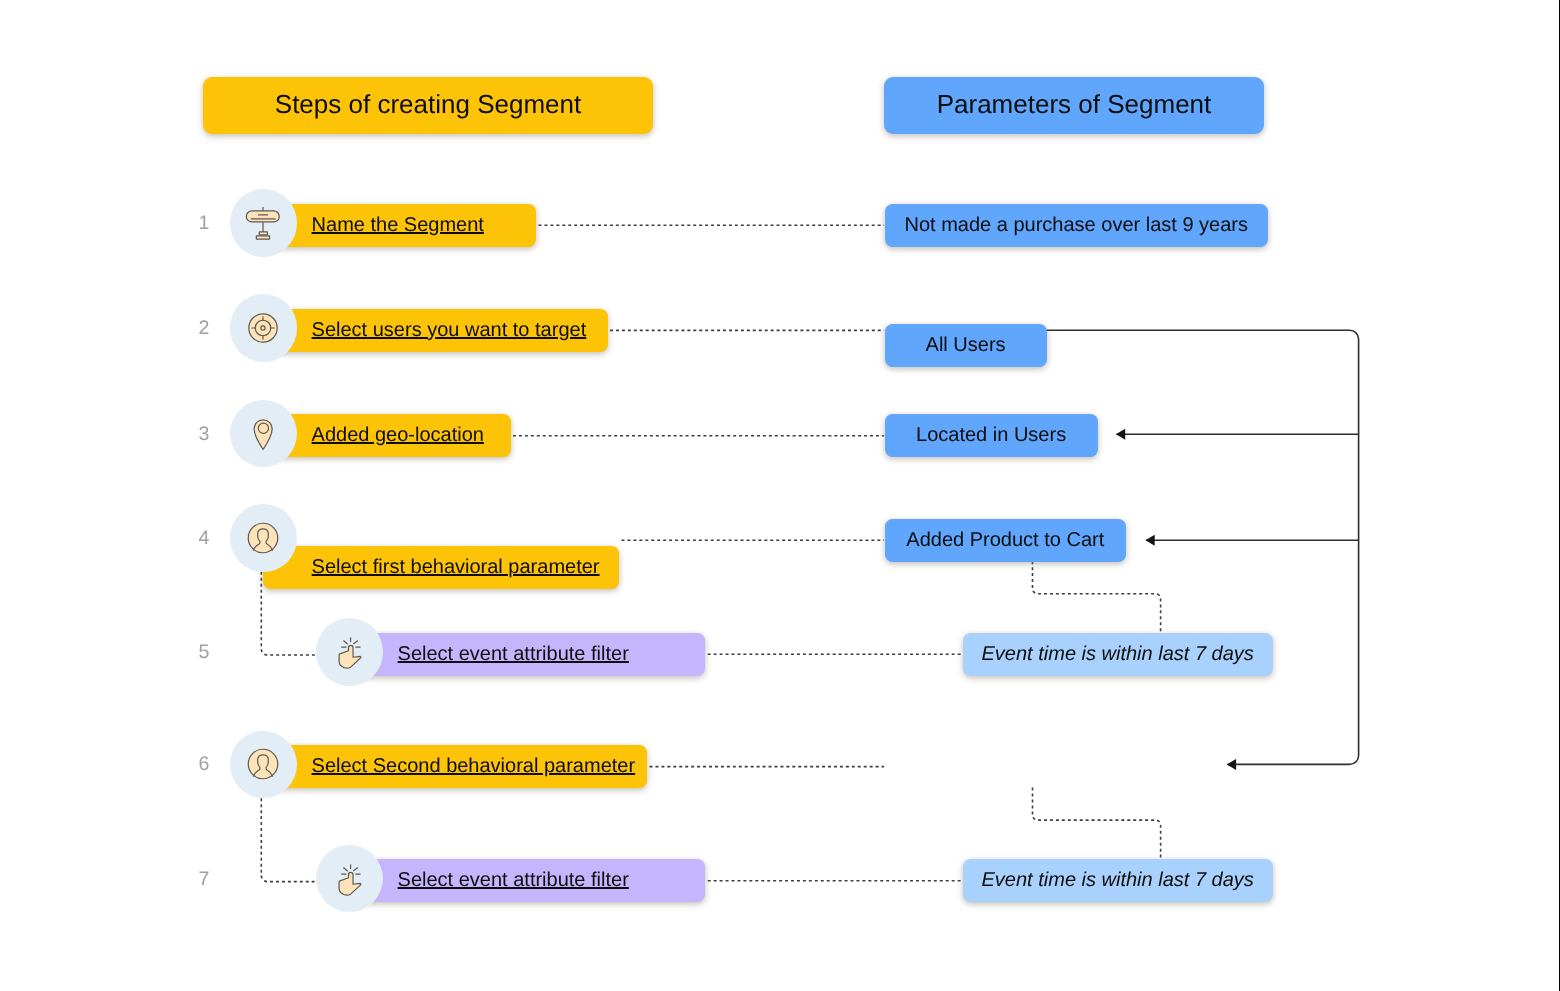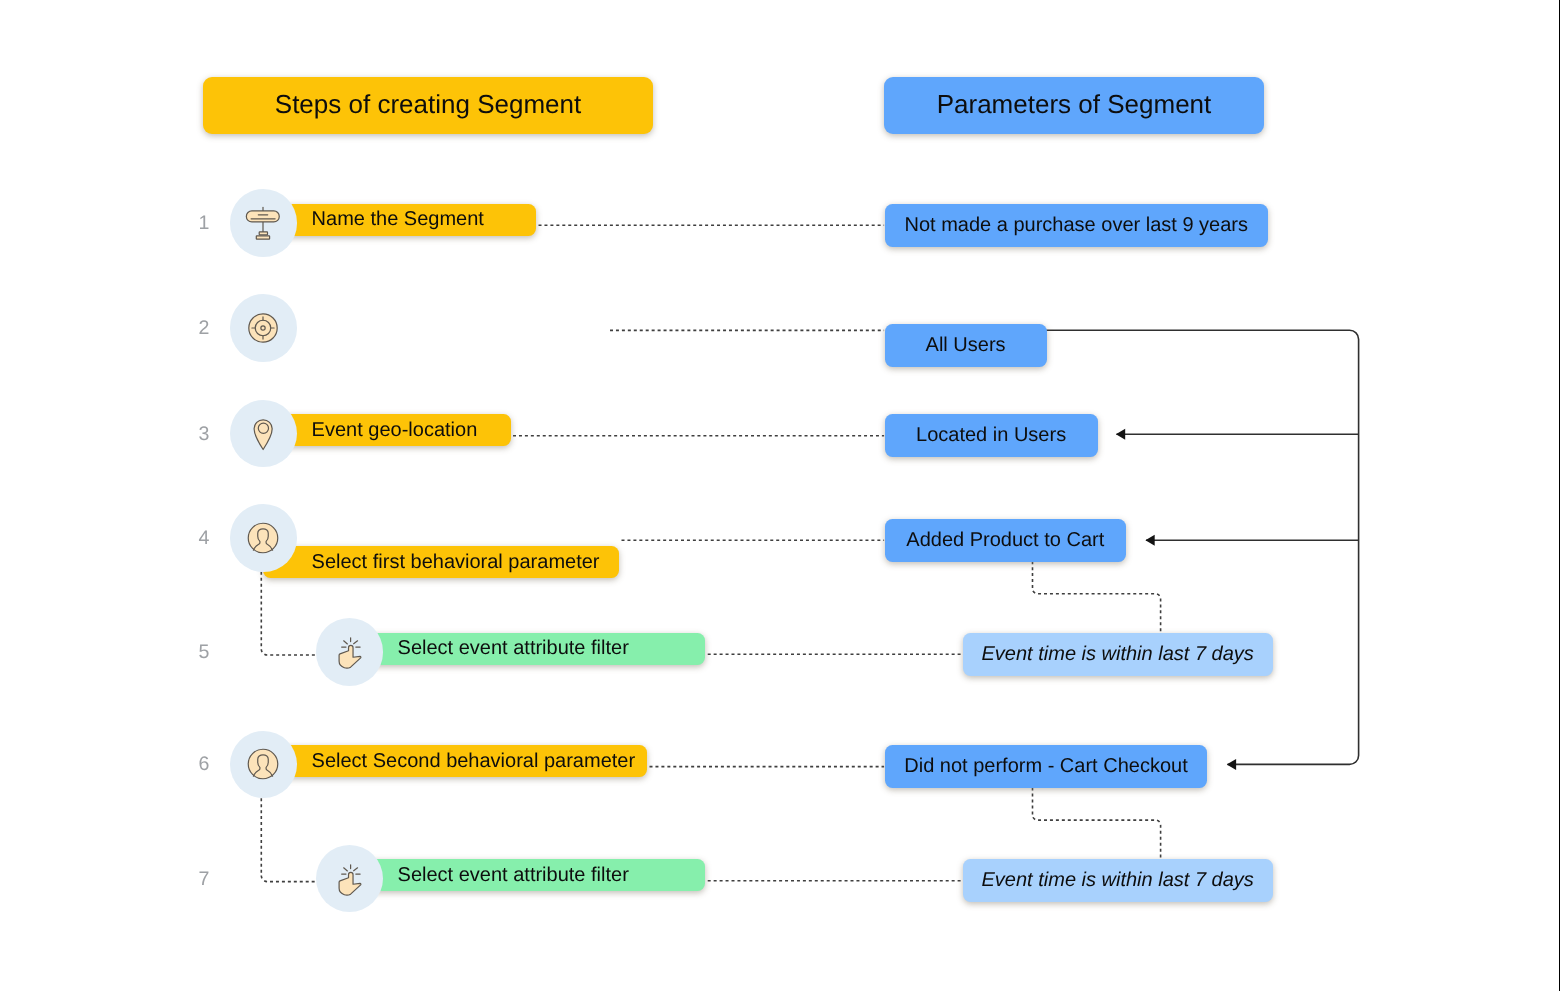--- a/index.html
+++ b/index.html
@@ -18,24 +18,24 @@
   .hdr{position:absolute;height:57px;border-radius:9px;display:flex;align-items:center;
        justify-content:center;font-size:26px;color:#0d0d0d;
        box-shadow:0 2px 6px rgba(118,108,92,.45);}
   #hdr-steps{left:203px;top:77px;width:450px;background:#fdc307;}
   #hdr-params{left:884px;top:77px;width:380px;background:#5fa6fc;}
 
   .hdr span,.step-pill span,.param-pill span{transform:translateZ(0);}
   .hdr span{position:relative;top:-1px;}
   .num{position:absolute;font-size:19.6px;line-height:19.6px;color:#9ea1a5;transform:translateZ(0);}
 
-  .step-pill{position:absolute;height:32px;border-radius:7.5px;background:#fdc307;
+  .step-pill{position:absolute;height:43px;border-radius:7.5px;background:#fdc307;
        display:flex;align-items:center;padding-left:48.6px;box-sizing:border-box;
-       font-size:20px;color:#0d0d0d;box-shadow:0 2px 6px rgba(118,108,92,.45);white-space:nowrap;}
-  .step-pill.sub{background:#86efac;}
+       font-size:20px;color:#0d0d0d;box-shadow:0 2px 6px rgba(118,108,92,.45);white-space:nowrap;text-decoration:underline;}
+  .step-pill.sub{background:#c4b5fd;}
   .param-pill{position:absolute;height:43px;border-radius:7.5px;background:#5fa6fc;
        display:flex;align-items:center;justify-content:center;
        font-size:20px;color:#0d0d0d;box-shadow:0 2px 6px rgba(118,108,92,.45);white-space:nowrap;}
   .param-pill.sub{background:#a8d1fd;font-style:italic;}
 
   #edge-line{position:absolute;left:1559px;top:0;width:1px;height:991px;background:#000;}
   .circ{position:absolute;width:67.5px;height:67.5px;border-radius:50%;background:#e2edf6;
         display:flex;align-items:center;justify-content:center;}
   .ic{display:block;fill:#fce3ba;stroke:#5f584f;stroke-width:1.2;
       stroke-linecap:round;stroke-linejoin:round;}
@@ -119,31 +119,34 @@
       </div>
     <div class="circ" style="left:229.55px;top:189.15px">
         <svg class="ic" width="36" height="36" viewBox="0 0 36 36">
           <use href="#ic-signpost"></use>
         </svg>
       </div>
     <div class="param-pill" style="left:884.6px;top:203.7px;width:383.3px">
         <span>Not made a purchase over last 9 years</span>
       </div>
     <div class="num" style="left:198.6px;top:319.2px">2</div>
+    <div class="step-pill" style="left:263px;top:308.9px;width:344.5px">
+        <span>Select users you want to target</span>
+      </div>
     <div class="circ" style="left:229.55px;top:294.35px">
         <svg class="ic" width="36" height="36" viewBox="0 0 36 36">
           <use href="#ic-target"></use>
         </svg>
       </div>
     <div class="param-pill" style="left:884.6px;top:324px;width:162px">
         <span>All Users</span>
       </div>
     <div class="num" style="left:198.6px;top:424.6px">3</div>
     <div class="step-pill" style="left:263px;top:414.3px;width:247.5px">
-        <span>Event geo-location</span>
+        <span>Added geo-location</span>
       </div>
     <div class="circ" style="left:229.55px;top:399.75px">
         <svg class="ic" width="36" height="36" viewBox="0 0 36 36">
           <use href="#ic-mappin"></use>
         </svg>
       </div>
     <div class="param-pill" style="left:884.6px;top:414.3px;width:213.0px">
         <span>Located in Users</span>
       </div>
     <div class="num" style="left:198.6px;top:529.0px">4</div>
@@ -172,23 +175,20 @@
       </div>
     <div class="num" style="left:198.6px;top:755.4px">6</div>
     <div class="step-pill" style="left:263px;top:745.1px;width:384.0px">
         <span>Select Second behavioral parameter</span>
       </div>
     <div class="circ" style="left:229.55px;top:730.55px">
         <svg class="ic" width="36" height="36" viewBox="0 0 36 36">
           <use href="#ic-avatar"></use>
         </svg>
       </div>
-    <div class="param-pill" style="left:884.6px;top:745.1px;width:322.8px">
-        <span>Did not perform - Cart Checkout</span>
-      </div>
     <div class="num" style="left:198.6px;top:869.6px">7</div>
     <div class="step-pill sub" style="left:349px;top:859.3px;width:356.2px">
         <span>Select event attribute filter</span>
       </div>
     <div class="circ" style="left:315.55px;top:844.75px">
         <svg class="ic" width="36" height="36" viewBox="0 0 36 36">
           <use href="#ic-click"></use>
         </svg>
       </div>
     <div class="param-pill sub" style="left:962.6px;top:859.3px;width:310.2px">

